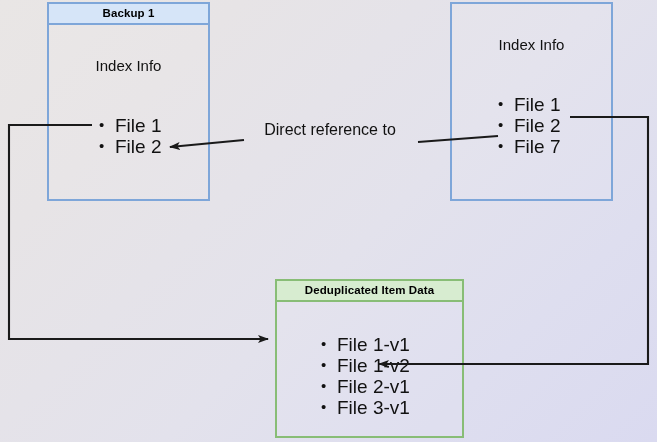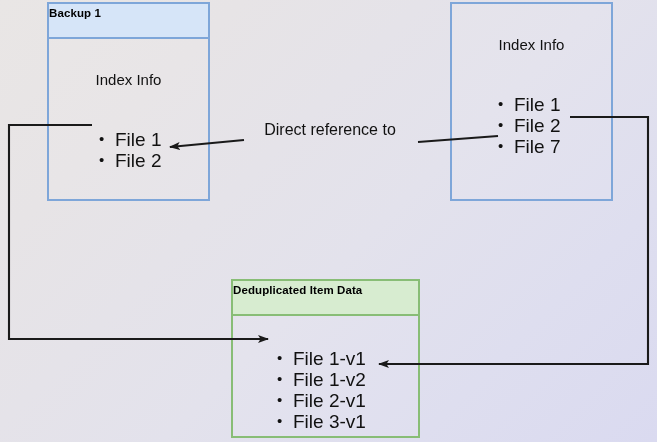--- a/index.html
+++ b/index.html
@@ -23,37 +23,38 @@
 
   
   .box {
     position: absolute;
     box-sizing: border-box;
     border: 2px solid #7ea6d9;
     background: rgba(255,255,255,0.06);
   }
   .box-header {
     box-sizing: border-box;
-    height: 35px;
+    height: 21px;
     line-height: 19px;
-    text-align: left;
+    text-align: center;
     font-size: 11.5px;
     font-weight: bold;
     color: #000000;
     background: #d6e5f8;
     border-bottom: 2px solid #7ea6d9;
     letter-spacing: 0.1px;
   }
   .box-body {
     position: relative;
     height: calc(100% - 21px);
   }
 
   .box.green {
     border-color: #88bd76;
+    margin-left: 44px;
   }
   .box.green .box-header {
     background: #d7ecd0;
     border-bottom-color: #88bd76;
   }
 
   #box-backup1 { left: 47px; top: 2px; width: 163px; height: 199px; }
   #box-backup2 { left: 450px; top: 2px; width: 163px; height: 199px; }
   #box-dedup  { left: 231px; top: 279px; width: 189px; height: 159px; }
 

